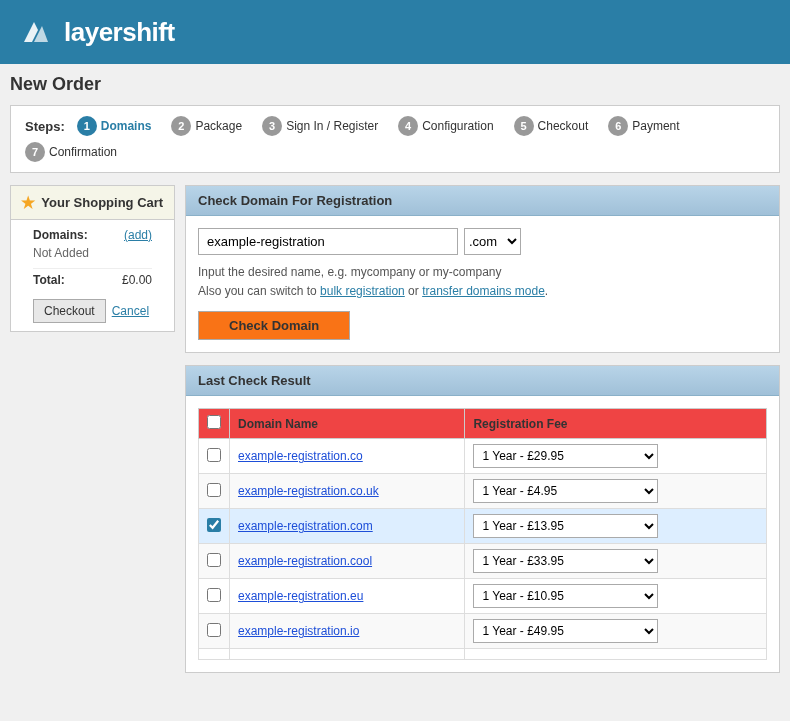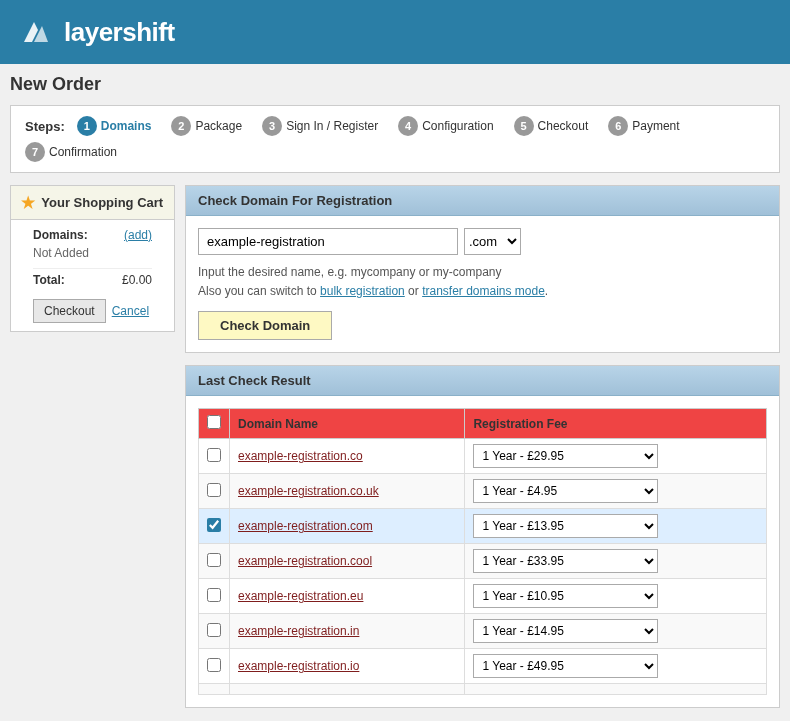--- a/index.html
+++ b/index.html
@@ -200,23 +200,23 @@
       font-size: 12px;
       color: #555;
       margin-bottom: 6px;
       line-height: 1.6;
     }
     .domain-hint a {
       color: #2a7ea6;
       text-decoration: underline;
     }
     .btn-check-domain {
-      background: #fef9c3;
+      background: #f97316;
       border: 1px solid #aaa;
-      padding: 6px 21px;
+      padding: 6px 30px;
       font-size: 13px;
       font-weight: bold;
       cursor: pointer;
       color: #333;
       margin-top: 4px;
     }
 
     
     .results-table {
       width: 100%;
@@ -230,21 +230,21 @@
       text-align: left;
       font-weight: bold;
     }
     .results-table td {
       border: 1px solid #ddd;
       padding: 5px 8px;
       vertical-align: middle;
     }
     .results-table tr:nth-child(even) td { background: #f9f9f9; }
     .results-table tr:nth-child(odd) td { background: #fff; }
-    .results-table .domain-link { color: #7f1d1d; text-decoration: underline; }
+    .results-table .domain-link { color: #1d4ed8; text-decoration: underline; }
     .results-table .check-col { width: 30px; text-align: center; }
     .results-table .fee-col { min-width: 180px; }
     .domain-fee-select {
       border: 1px solid #aaa;
       padding: 3px 4px;
       font-size: 12px;
       background: white;
       width: 185px;
     }
     .checkbox-input {
@@ -397,25 +397,20 @@
                   <td><a href="#" class="domain-link">example-registration.cool</a></td>
                   <td class="fee-col"><select class="domain-fee-select"><option>1 Year - £33.95</option></select></td>
                 </tr>
                 <tr>
                   <td class="check-col"><input type="checkbox" class="checkbox-input" style=""></td>
                   <td><a href="#" class="domain-link">example-registration.eu</a></td>
                   <td class="fee-col"><select class="domain-fee-select"><option>1 Year - £10.95</option></select></td>
                 </tr>
                 <tr>
                   <td class="check-col"><input type="checkbox" class="checkbox-input" style=""></td>
-                  <td><a href="#" class="domain-link">example-registration.in</a></td>
-                  <td class="fee-col"><select class="domain-fee-select"><option>1 Year - £14.95</option></select></td>
-                </tr>
-                <tr>
-                  <td class="check-col"><input type="checkbox" class="checkbox-input" style=""></td>
                   <td><a href="#" class="domain-link">example-registration.io</a></td>
                   <td class="fee-col"><select class="domain-fee-select"><option>1 Year - £49.95</option></select></td>
                 </tr>
                 <tr>
                   <td class="check-col"></td>
                   <td></td>
                   <td class="fee-col"></td>
                 </tr>
               </tbody>
           </table>

